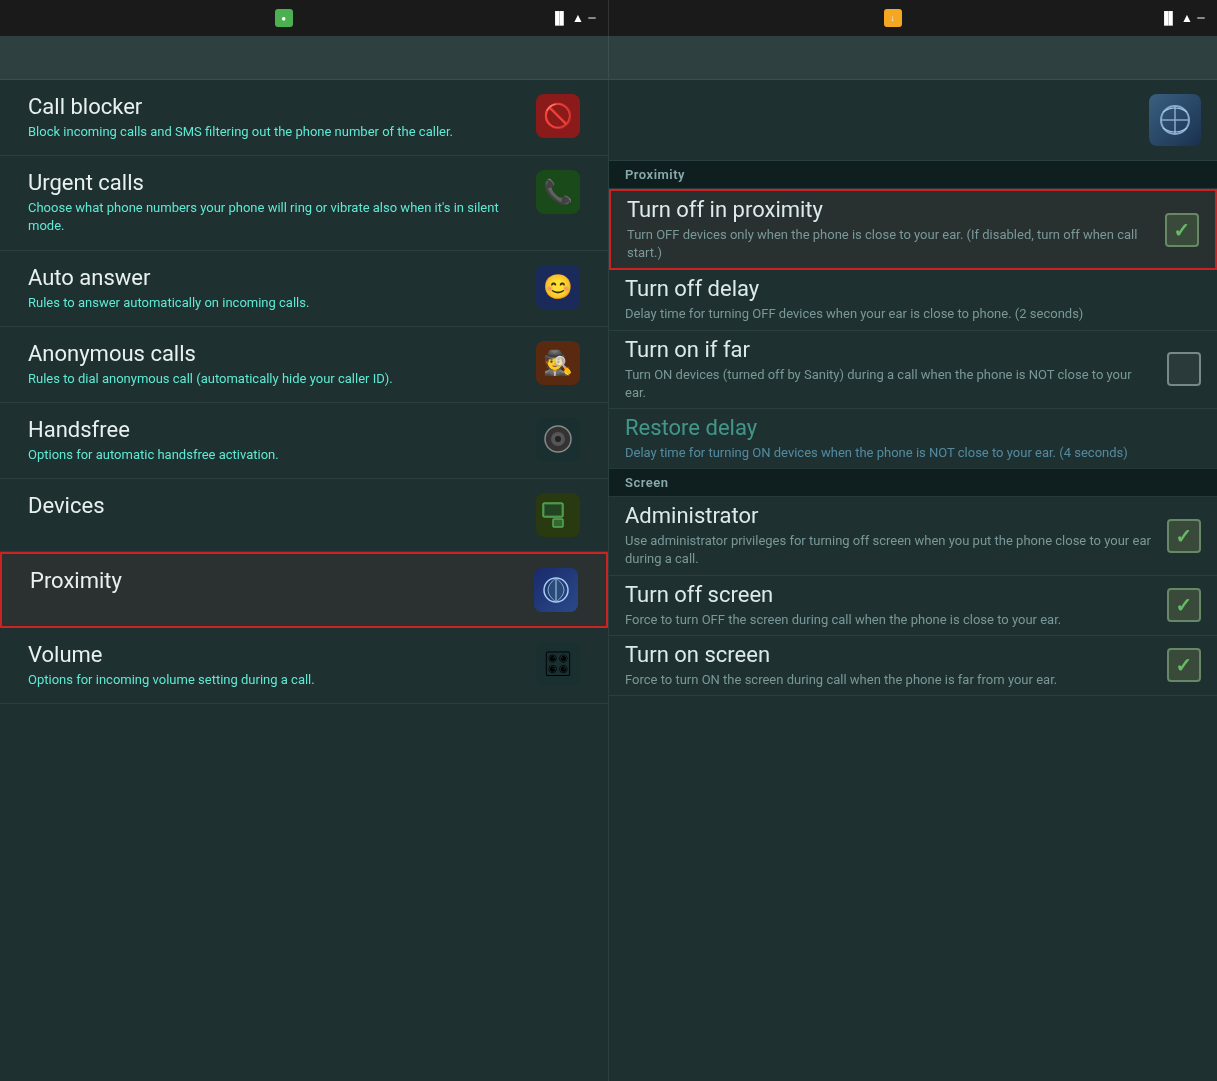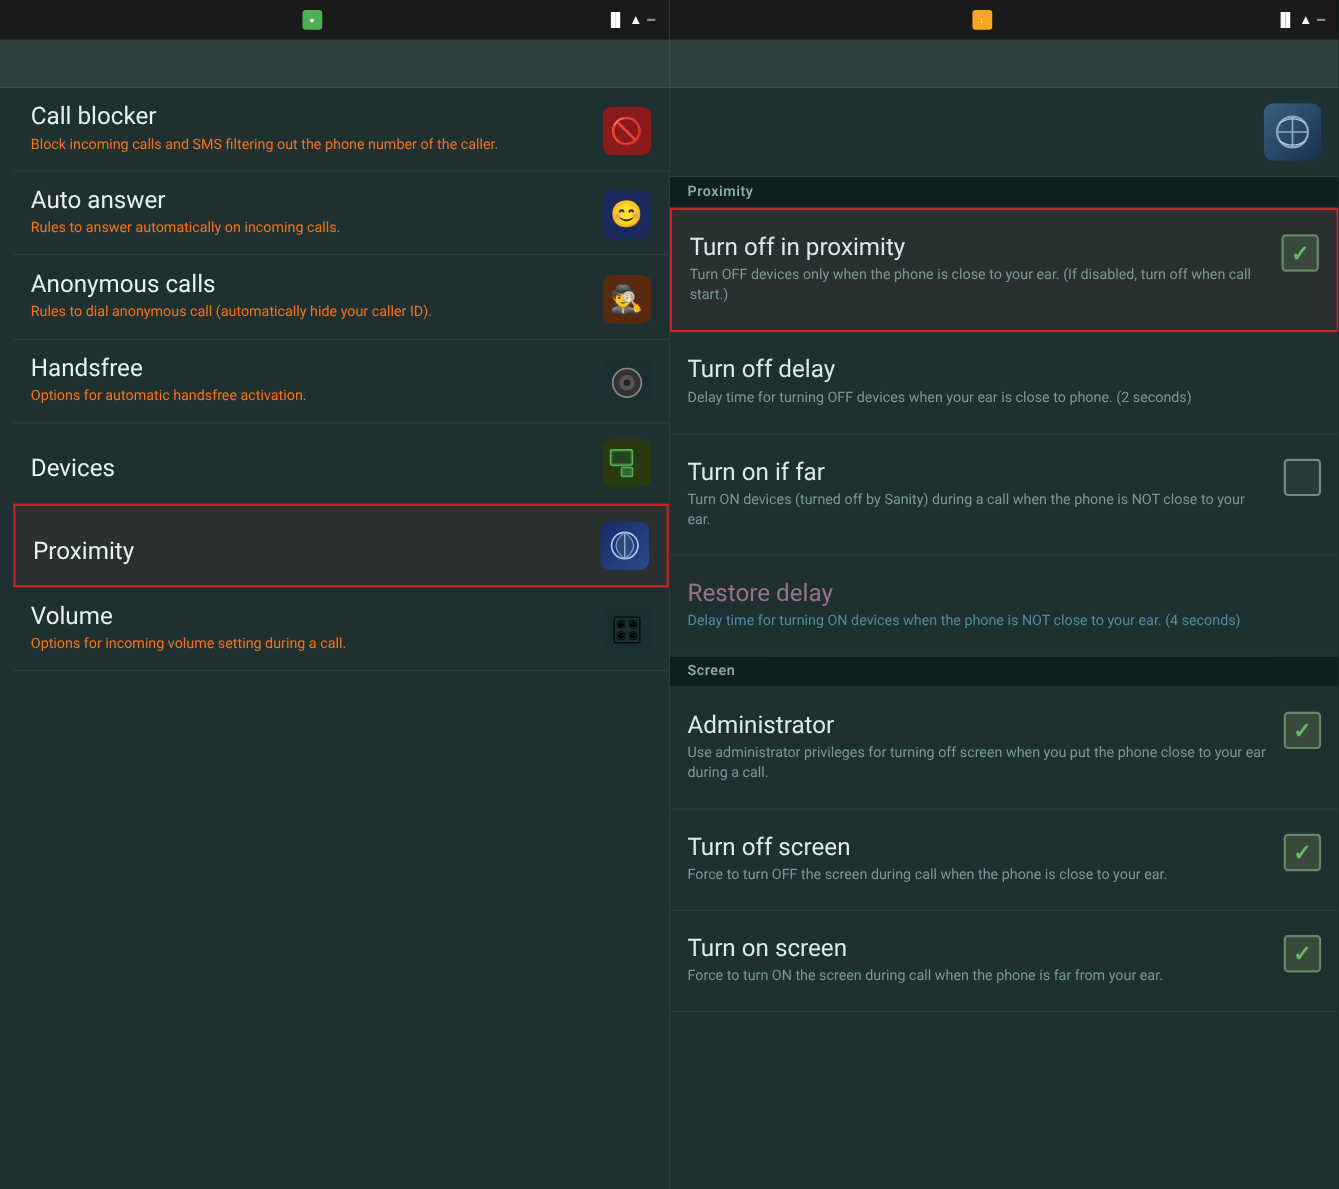--- a/index.html
+++ b/index.html
@@ -105,43 +105,42 @@
     .right-panel {
       flex: 1;
       background: #1e3030;
       overflow-y: auto;
       border-left: 1px solid #2a4040;
     }
 
     
     .menu-item {
       display: flex;
-      align-items: flex-end;
-      padding: 14px 16px;
+      align-items: flex-start;
+      padding: 14px 28px;
       border-bottom: 1px solid #2a4040;
       cursor: pointer;
       position: relative;
-      margin-left: 12px;
     }
     .menu-item.highlighted {
       border: 2px solid #cc2222;
       background: rgba(200, 50, 50, 0.08);
     }
     .menu-item-content {
       flex: 1;
       min-width: 0;
     }
     .menu-item-title {
       color: #e8f0f0;
       font-size: 22px;
       font-weight: 400;
       margin-bottom: 4px;
     }
     .menu-item-desc {
-      color: #f97316;
+      color: #5eead4;
       font-size: 13px;
       line-height: 1.4;
     }
     .menu-item-icon {
       width: 44px;
       height: 44px;
       margin-left: 12px;
       flex-shrink: 0;
       border-radius: 4px;
       display: flex;
@@ -191,22 +190,22 @@
       border-radius: 8px;
       display: flex;
       align-items: center;
       justify-content: center;
       font-size: 20px;
     }
 
     
     .setting-item {
       display: flex;
-      align-items: flex-start;
-      padding: 22px 16px;
+      align-items: center;
+      padding: 6px 16px;
       border-bottom: 1px solid #2a4040;
       cursor: pointer;
     }
     .setting-item.highlighted {
       border: 2.5px solid #cc2222;
       background: rgba(200, 50, 50, 0.06);
     }
     .setting-item.disabled-item {
       opacity: 0.55;
     }
@@ -214,21 +213,21 @@
       flex: 1;
       min-width: 0;
     }
     .setting-item-title {
       color: #ddeaea;
       font-size: 22px;
       font-weight: 400;
       margin-bottom: 4px;
     }
     .setting-item-title.disabled {
-      color: #f9a8d4;
+      color: #5eead4;
     }
     .setting-item-desc {
       color: #7a9898;
       font-size: 13px;
       line-height: 1.4;
     }
     .setting-item-desc.disabled {
       color: #7dd3fc;
     }
 
@@ -301,20 +300,29 @@
     <div class="menu-item-content">
       <div class="menu-item-title">Call blocker</div>
       <div class="menu-item-desc">Block incoming calls and SMS filtering out the phone number of the caller.</div>
     </div>
     <div class="menu-item-icon" style="background: #8b1a1a; border-radius: 8px;">
       🚫
     </div>
   </div>
         <div class="menu-item">
     <div class="menu-item-content">
+      <div class="menu-item-title">Urgent calls</div>
+      <div class="menu-item-desc">Choose what phone numbers your phone will ring or vibrate also when it's in silent mode.</div>
+    </div>
+    <div class="menu-item-icon" style="background: #1a4a1a; border-radius: 8px;">
+      📞
+    </div>
+  </div>
+        <div class="menu-item">
+    <div class="menu-item-content">
       <div class="menu-item-title">Auto answer</div>
       <div class="menu-item-desc">Rules to answer automatically on incoming calls.</div>
     </div>
     <div class="menu-item-icon" style="background: #1a2a5a; border-radius: 8px;">
       😊
     </div>
   </div>
         <div class="menu-item">
     <div class="menu-item-content">
       <div class="menu-item-title">Anonymous calls</div>

